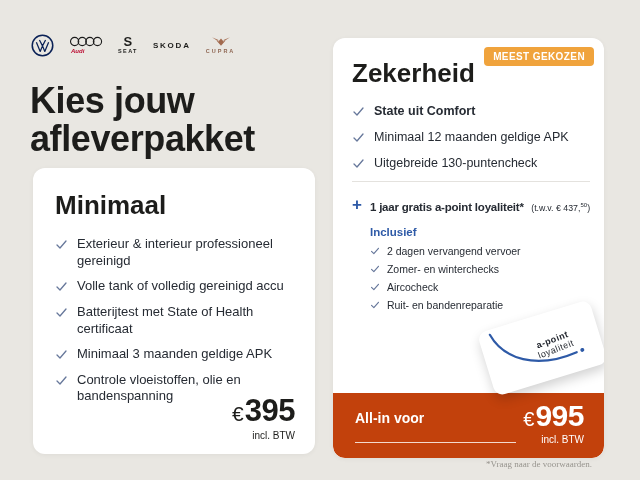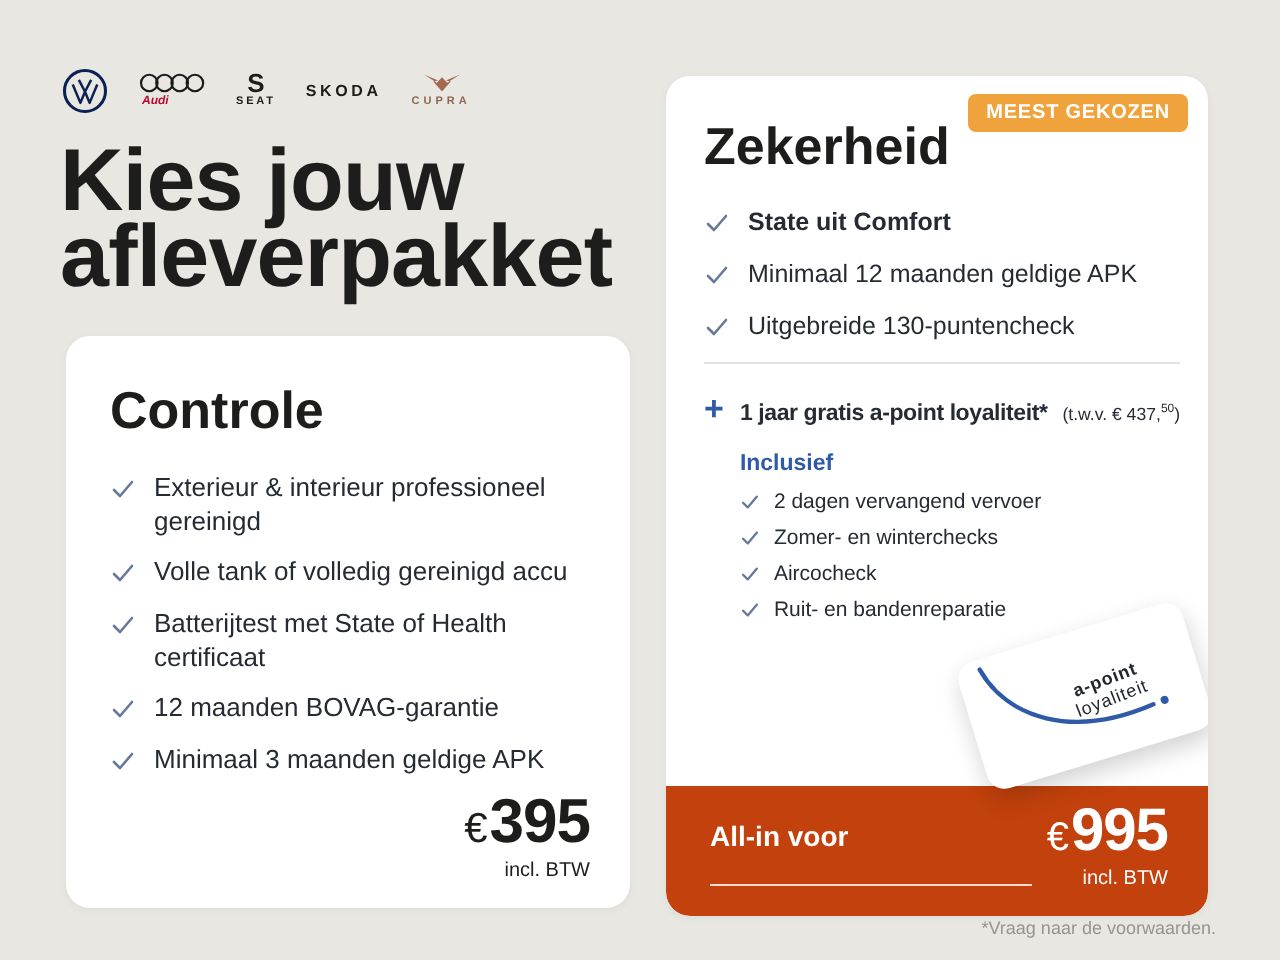--- a/index.html
+++ b/index.html
@@ -11,21 +11,21 @@
   
   .brand-bar { position:absolute; left:31px; top:32px; height:26px; display:flex; align-items:center; gap:15px; }
   .logo { display:flex; flex-direction:column; align-items:center; gap:1px; }
   .brand-word { font-size:5.5px; font-weight:700; letter-spacing:1.4px; color:#1d1d1b; }
   .audi-word { font-size:6px; font-weight:700; font-style:italic; color:#bb0a30; letter-spacing:0; align-self:flex-start; margin-left:2px; }
   .cupra-word { color:#8f6753; letter-spacing:2px; }
   .skoda-word { font-size:8px; font-weight:800; letter-spacing:1.8px; color:#1d1d1b; }
   .seat-s { font-size:13px; font-weight:900; color:#1d1d1b; line-height:11px; }
 
   
-  .heading { position:absolute; left:30px; top:72px; font-size:44px; line-height:38px; font-weight:600; letter-spacing:-0.4px; color:#1d1d1b; }
+  .heading { position:absolute; left:30px; top:82px; font-size:36px; line-height:38px; font-weight:600; letter-spacing:-0.4px; color:#1d1d1b; }
 
   
   .card { position:absolute; background:#ffffff; border-radius:12px; box-shadow:0 1px 5px rgba(0,0,0,.05); }
   .card h2 { font-size:26px; font-weight:700; color:#1d1d1b; }
 
   .card.comfort { left:33px; top:168px; width:282px; height:286px; padding:22px 20px 14px 22px; }
   .card.comfort h2 { margin-bottom:15px; }
 
   .features { list-style:none; }
   .features li { display:flex; gap:9px; margin-bottom:9px; font-size:13px; line-height:1.28; color:#262b33; }
@@ -64,21 +64,21 @@
   .loyalty-text .l2 { font-size:9px; font-weight:400; letter-spacing:.5px; }
 
   .price-bar { position:absolute; left:0; right:0; bottom:0; height:65px; background:#c2410c; border-radius:0 0 12px 12px; z-index:2; color:#ffffff; }
   .allin-label { position:absolute; left:22px; top:17px; font-size:14px; font-weight:600; }
   .rule { position:absolute; left:22px; right:88px; bottom:15px; height:1px; background:rgba(255,255,255,.8); }
   .bar-price { position:absolute; right:20px; top:6px; text-align:right; }
   .bar-price .cur { font-size:20px; font-weight:400; margin-right:1px; }
   .bar-price .num { font-size:30px; font-weight:700; letter-spacing:-0.5px; }
   .bar-vat { position:absolute; right:20px; top:41px; font-size:10px; }
 
-  .footnote { position:absolute; right:32px; top:459px; font-size:9px; color:#97948e; }
+  .footnote { position:absolute; right:48px; top:459px; font-size:9px; color:#97948e;font-family:Liberation Serif, serif; }
 </style>
 </head>
 <body>
 
 <div class="stage">
 
   <header class="brand-bar">
     <div class="logo">
       <svg width="23" height="23" viewBox="0 0 24 24">
         <circle cx="12" cy="12" r="10.7" fill="none" stroke="#0a2156" stroke-width="1.6"></circle>
@@ -108,21 +108,21 @@
       <span class="brand-word cupra-word">CUPRA</span>
     </div>
   </header>
 
   <h1 class="heading">
     <div>Kies jouw</div>
     <div>afleverpakket</div>
   </h1>
 
   <section class="card comfort">
-    <h2>Controle</h2>
+    <h2>Minimaal</h2>
     <ul class="features">
       <li>
         <span class="check">
             <svg width="13" height="13" viewBox="0 0 13 13">
               <path d="M2 7 L5 10 L11 3" fill="none" stroke="#67789b" stroke-width="1.3" stroke-linecap="round" stroke-linejoin="round"></path>
             </svg>
           </span>
         <span>Exterieur &amp; interieur professioneel gereinigd</span>
       </li>
       <li>
@@ -140,29 +140,29 @@
             </svg>
           </span>
         <span>Batterijtest met State of Health certificaat</span>
       </li>
       <li>
         <span class="check">
             <svg width="13" height="13" viewBox="0 0 13 13">
               <path d="M2 7 L5 10 L11 3" fill="none" stroke="#67789b" stroke-width="1.3" stroke-linecap="round" stroke-linejoin="round"></path>
             </svg>
           </span>
-        <span>12 maanden BOVAG-garantie</span>
-      </li>
-      <li>
-        <span class="check">
-            <svg width="13" height="13" viewBox="0 0 13 13">
-              <path d="M2 7 L5 10 L11 3" fill="none" stroke="#67789b" stroke-width="1.3" stroke-linecap="round" stroke-linejoin="round"></path>
-            </svg>
-          </span>
         <span>Minimaal 3 maanden geldige APK</span>
+      </li>
+      <li>
+        <span class="check">
+            <svg width="13" height="13" viewBox="0 0 13 13">
+              <path d="M2 7 L5 10 L11 3" fill="none" stroke="#67789b" stroke-width="1.3" stroke-linecap="round" stroke-linejoin="round"></path>
+            </svg>
+          </span>
+        <span>Controle vloeistoffen, olie en bandenspanning</span>
       </li>
     </ul>
     <div class="price">
       <div>
         <span class="cur">€</span><span class="num">395</span>
       </div>
       <div class="vat">incl. BTW</div>
     </div>
   </section>
 

